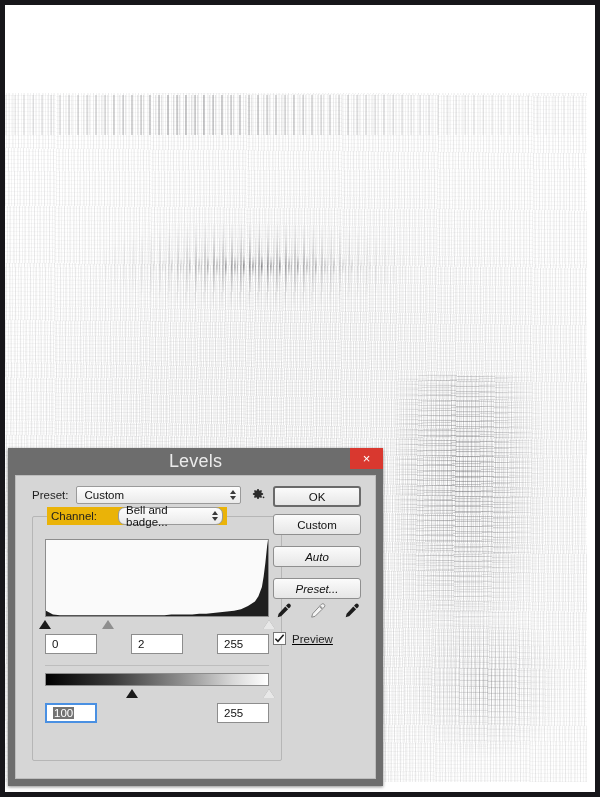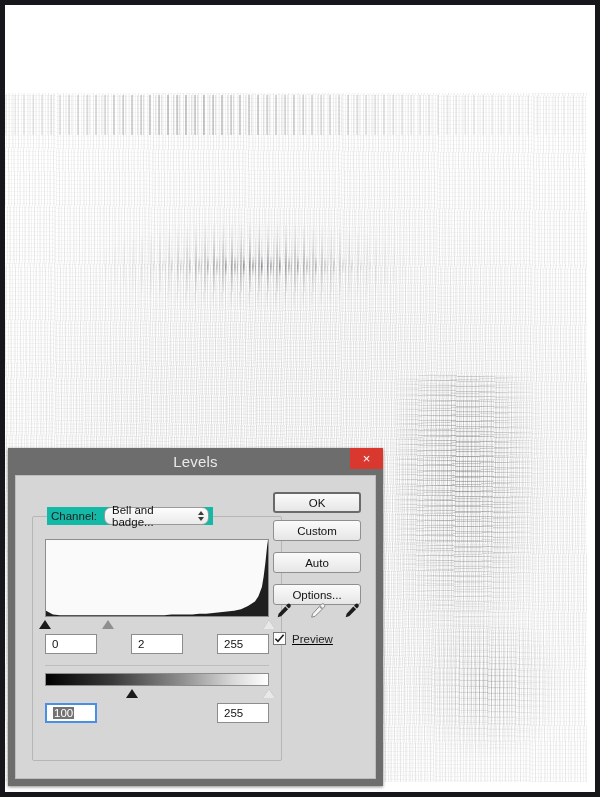--- a/index.html
+++ b/index.html
@@ -78,21 +78,21 @@
   #levels-dialog{
     position:absolute;left:8px;top:448px;width:375px;height:338px;
     background:#6d6d6d;
     box-shadow:0 1px 3px rgba(0,0,0,.45);
   }
   .titlebar{
     position:relative;height:27px;background:#6d6d6d;
     display:flex;align-items:center;justify-content:center;
   }
   .title-text{
-    font-size:15px;color:#ebebeb;letter-spacing:.2px;
+    font-size:18px;color:#ebebeb;letter-spacing:.2px;
   }
   .close-btn{
     position:absolute;right:0px;top:0px;width:33px;height:21px;
     background:#d9382f;border:none;cursor:pointer;
     display:flex;align-items:center;justify-content:center;
     color:#fff;font-size:13px;line-height:1;
   }
   .dlg-body{
     position:absolute;left:7px;top:27px;right:7px;bottom:7px;
     background:#d6d6d6;border:1px solid #bdbdbd;
@@ -114,22 +114,22 @@
   .stepper .up{border-bottom:4px solid #3a3a3a;}
   .stepper .dn{border-top:4px solid #3a3a3a;}
   .gear{width:18px;height:18px;display:flex;align-items:center;justify-content:center;cursor:pointer;}
 
   
   .groupbox{
     position:absolute;left:16px;top:40px;width:250px;height:245px;
     border:1px solid #b6b6b6;border-radius:2px;box-sizing:border-box;
   }
   .channel-row{
-    position:absolute;left:14px;top:-10px;background:#14b8a6;
-    padding:0 4px;display:flex;align-items:center;gap:7px;
+    position:absolute;left:14px;top:-10px;background:#eab308;
+    padding:0 4px;display:flex;align-items:center;gap:21px;
   }
   #channel-combo{width:105px;border-radius:7px;}
   .grp-inner{position:absolute;left:12px;top:22px;right:12px;}
   .sec-label{font-size:11.5px;color:#1e1e1e;margin-bottom:4px;display:block;}
 
   .histo-box{
     position:relative;width:100%;height:78px;background:#fafafa;
     border:1px solid #8d8d8d;box-sizing:border-box;overflow:hidden;
   }
   .histo-fill{position:absolute;left:0;bottom:0;width:100%;height:100%;}
@@ -149,31 +149,31 @@
   }
   .num.focused{border:2px solid #4a90e2;}
   .sel{background:#737373;color:#fff;padding:0 1px;}
 
   .divider{height:1px;background:#bdbdbd;margin:9px 0 7px 0;}
 
   .grad-bar{width:100%;height:13px;border:1px solid #8d8d8d;box-sizing:border-box;
     background:linear-gradient(90deg,#000 0%,#0c0c0c 6%,#3a3a3a 30%,#8b8b8b 60%,#d8d8d8 84%,#ffffff 100%);}
 
   
-  .btns{position:absolute;right:14px;top:16px;width:88px;}
+  .btns{position:absolute;right:14px;top:10px;width:88px;}
   .btn{
     width:88px;height:21px;margin-bottom:7px;
     background:linear-gradient(#fbfbfb,#e6e6e6);
     border:1px solid #8f8f8f;border-radius:3px;
     font-size:11.5px;color:#111;cursor:pointer;
     display:flex;align-items:center;justify-content:center;
     font-family:"Liberation Sans", sans-serif;
   }
   .btn.default{border:2px solid #6a6a6a;}
-  .btn.gap{margin-top:11px;}
+  .btn.gap{margin-top:11px;font-style:italic;}
   .eyedroppers{position:absolute;right:14px;top:125px;width:88px;display:flex;justify-content:space-between;align-items:center;}
   .eye{width:20px;height:20px;cursor:pointer;}
   .preview-row{position:absolute;right:14px;top:156px;width:88px;display:flex;align-items:center;gap:6px;text-decoration:underline;}
   .chk{width:13px;height:13px;background:#fdfdfd;border:1px solid #767676;
     display:flex;align-items:center;justify-content:center;cursor:pointer;box-sizing:border-box;}
 </style>
 </head>
 <body>
 
 <div id="canvas">
@@ -193,20 +193,37 @@
 
   <div id="levels-dialog">
 
     <div class="titlebar">
       <span class="title-text">Levels</span>
       <button class="close-btn">×</button>
     </div>
 
     <div class="dlg-body">
 
+      <div class="preset-row">
+        <span class="lbl">Preset:</span>
+        <div class="combo" id="preset-combo">
+          <span>Custom</span>
+          <span class="stepper">
+              <i class="up"></i>
+              <i class="dn"></i>
+            </span>
+        </div>
+        <span class="gear">
+          <svg width="14" height="14" viewBox="0 0 16 16" aria-hidden="true">
+            <path fill="#2b2b2b" d="M8 5.3a2.7 2.7 0 1 0 0 5.4 2.7 2.7 0 0 0 0-5.4zm0 1.5a1.2 1.2 0 1 1 0 2.4 1.2 1.2 0 0 1 0-2.4z"></path>
+            <path fill="#2b2b2b" d="M7.2 1h1.6l.25 1.6 1.1.46L11.5 2.2l1.13 1.13-.86 1.33.46 1.1 1.6.25v1.6l-1.6.25-.46 1.1.86 1.33-1.13 1.13-1.35-.86-1.1.46L8.8 12.6H7.2l-.25-1.6-1.1-.46-1.35.86L3.37 10.3l.86-1.33-.46-1.1L2.17 7.6V6l1.6-.25.46-1.1-.86-1.33L4.5 2.2l1.35.86 1.1-.46z"></path>
+            <circle fill="#2b2b2b" cx="14.3" cy="10.6" r="1"></circle>
+          </svg>
+        </span>
+      </div>
 
       <div class="groupbox">
 
         <div class="channel-row">
           <span class="lbl">Channel:</span>
           <div class="combo" id="channel-combo">
             <span>Bell and badge...</span>
             <span class="stepper">
                 <i class="up"></i>
                 <i class="dn"></i>
@@ -252,21 +269,21 @@
             <div class="num" style="right:0;width:52px;">255</div>
           </div>
 
         </div>
       </div>
 
       <div class="btns">
         <button class="btn default">OK</button>
         <button class="btn">Custom</button>
         <button class="btn gap">Auto</button>
-        <button class="btn gap">Options...</button>
+        <button class="btn gap">Preset...</button>
       </div>
 
       <div class="eyedroppers">
         <span class="eye">
           <svg width="20" height="20" viewBox="0 0 20 20" aria-hidden="true">
             <path fill="#1d1d1d" d="M14.6 3.1a2 2 0 0 1 2.8 2.8l-1.6 1.6-2.8-2.8zM12.3 5.5l2.8 2.8-7 7-1.1.3-2.3.6.6-2.3.3-1.1z"></path>
           </svg>
         </span>
         <span class="eye">
           <svg width="20" height="20" viewBox="0 0 20 20" aria-hidden="true">

